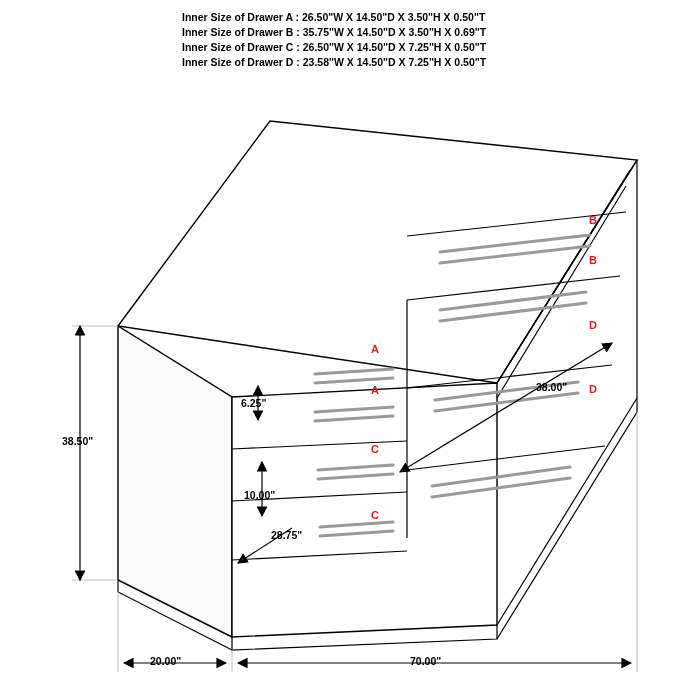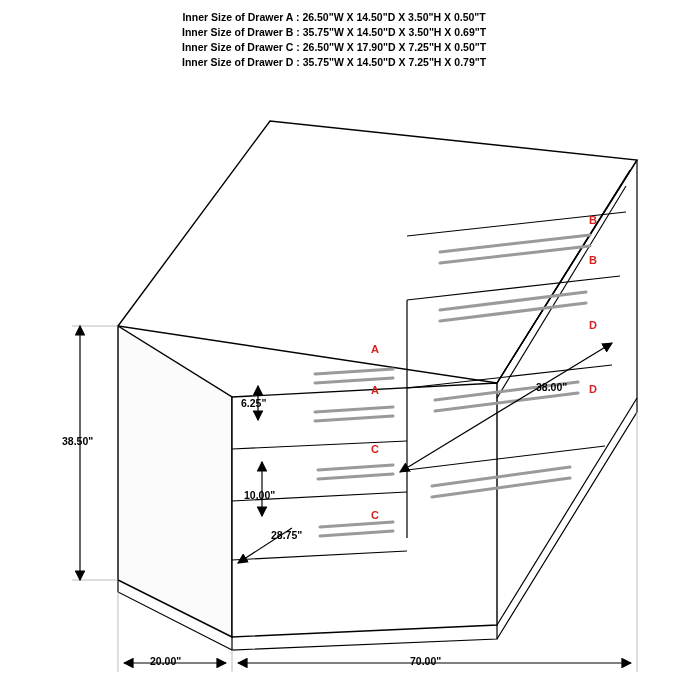--- a/index.html
+++ b/index.html
@@ -18,21 +18,21 @@
   .spec-block {
     position: absolute;
     left: 182px;
     top: 10px;
     font-size: 10.5px;
     font-weight: bold;
     color: #000000;
     line-height: 15px;
     white-space: nowrap;
   }
-  .spec-line { display: block; text-align: center; }
+  .spec-line { display: block; }
 
   svg.diagram {
     position: absolute;
     left: 0;
     top: 0;
     width: 700px;
     height: 700px;
   }
   .dim-label {
     position: absolute;
@@ -50,22 +50,22 @@
   }
 </style>
 </head>
 <body>
 
 <div id="page">
 
   <div class="spec-block">
     <span class="spec-line">Inner Size of Drawer A : 26.50"W X 14.50"D X 3.50"H X 0.50"T</span>
     <span class="spec-line">Inner Size of Drawer B : 35.75"W X 14.50"D X 3.50"H X 0.69"T</span>
-    <span class="spec-line">Inner Size of Drawer C : 26.50"W X 17.90"D X 7.25"H X 0.50"T</span>
-    <span class="spec-line">Inner Size of Drawer D : 35.75"W X 14.50"D X 7.25"H X 0.79"T</span>
+    <span class="spec-line">Inner Size of Drawer C : 26.50"W X 14.50"D X 7.25"H X 0.50"T</span>
+    <span class="spec-line">Inner Size of Drawer D : 23.58"W X 14.50"D X 7.25"H X 0.50"T</span>
   </div>
 
   <svg class="diagram" viewBox="0 0 700 700">
     <defs>
       <marker id="arrEnd" markerWidth="9" markerHeight="9" refX="8" refY="4.5" orient="auto">
         <path d="M0,0 L9,4.5 L0,9 Z" fill="#000"></path>
       </marker>
       <marker id="arrStart" markerWidth="9" markerHeight="9" refX="1" refY="4.5" orient="auto">
         <path d="M9,0 L0,4.5 L9,9 Z" fill="#000"></path>
       </marker>

